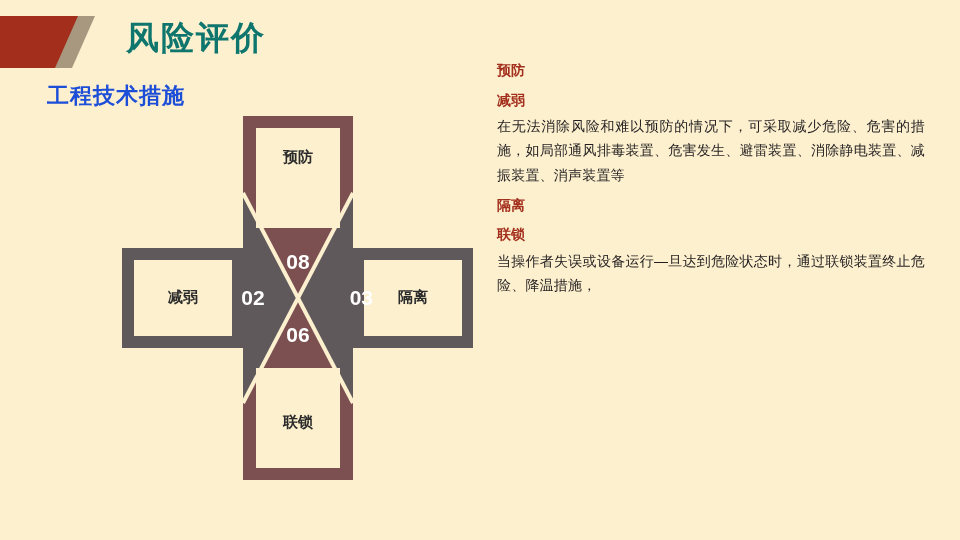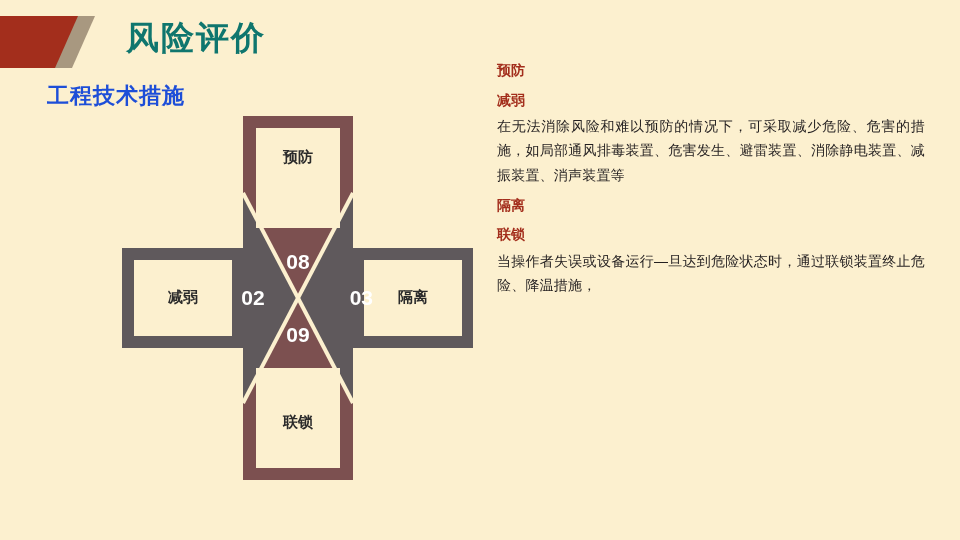--- a/index.html
+++ b/index.html
@@ -138,21 +138,21 @@
   </svg>
 
   <div class="diagram-label" style="left:146px; top:40px; width:84px;">预防</div>
   <div class="diagram-label" style="left:24px; top:180px; width:98px;">减弱</div>
   <div class="diagram-label" style="left:254px; top:180px; width:98px;">隔离</div>
   <div class="diagram-label" style="left:146px; top:305px; width:84px;">联锁</div>
 
   <div class="num-label" style="left:158px; top:142px; width:60px;">08</div>
   <div class="num-label" style="left:113px; top:178px; width:60px;">02</div>
   <div class="num-label" style="left:203px; top:178px; width:60px;text-align:right;">03</div>
-  <div class="num-label" style="left:158px; top:215px; width:60px;">09</div>
+  <div class="num-label" style="left:158px; top:215px; width:60px;">06</div>
 </div>
 
 <div id="text-column">
   <div class="section">
     <div class="section-title">预防</div>
   </div>
   <div class="section">
     <div class="section-title">减弱</div>
     <div class="section-body">在无法消除风险和难以预防的情况下，可采取减少危险、危害的措施，如局部通风排毒装置、危害发生、避雷装置、消除静电装置、减振装置、消声装置等</div>
   </div>

